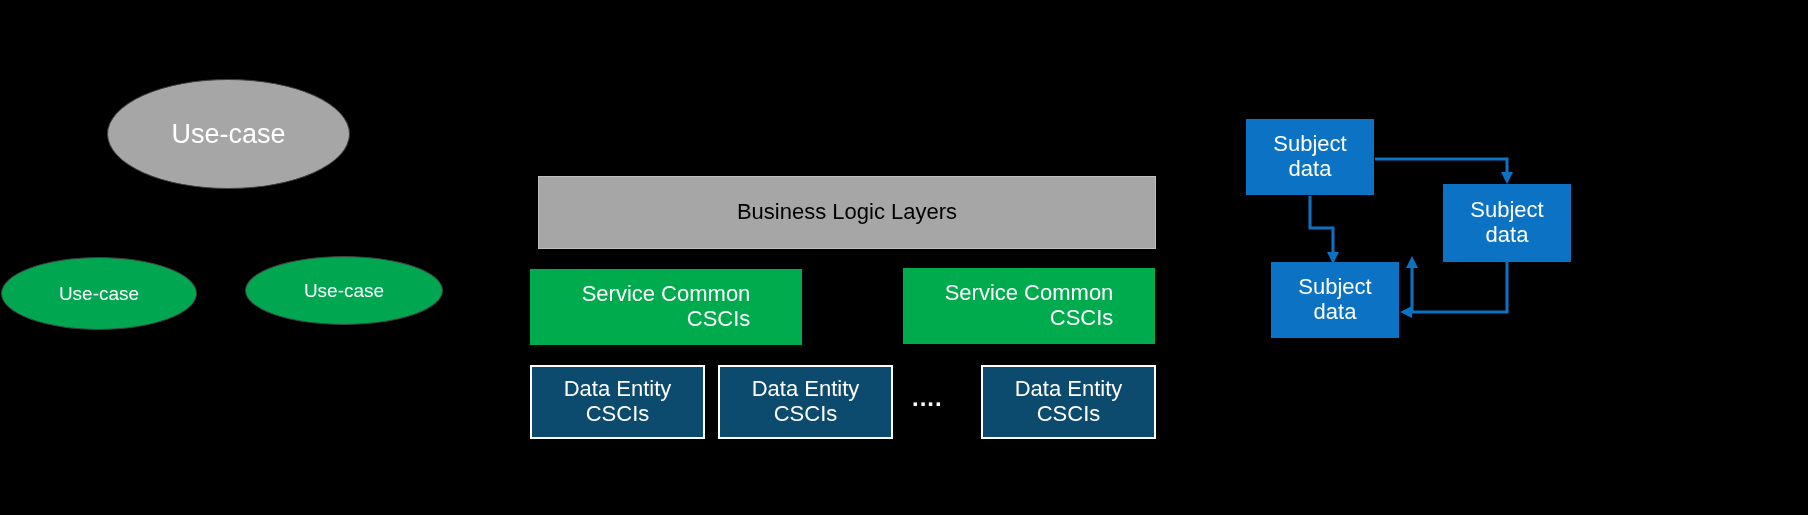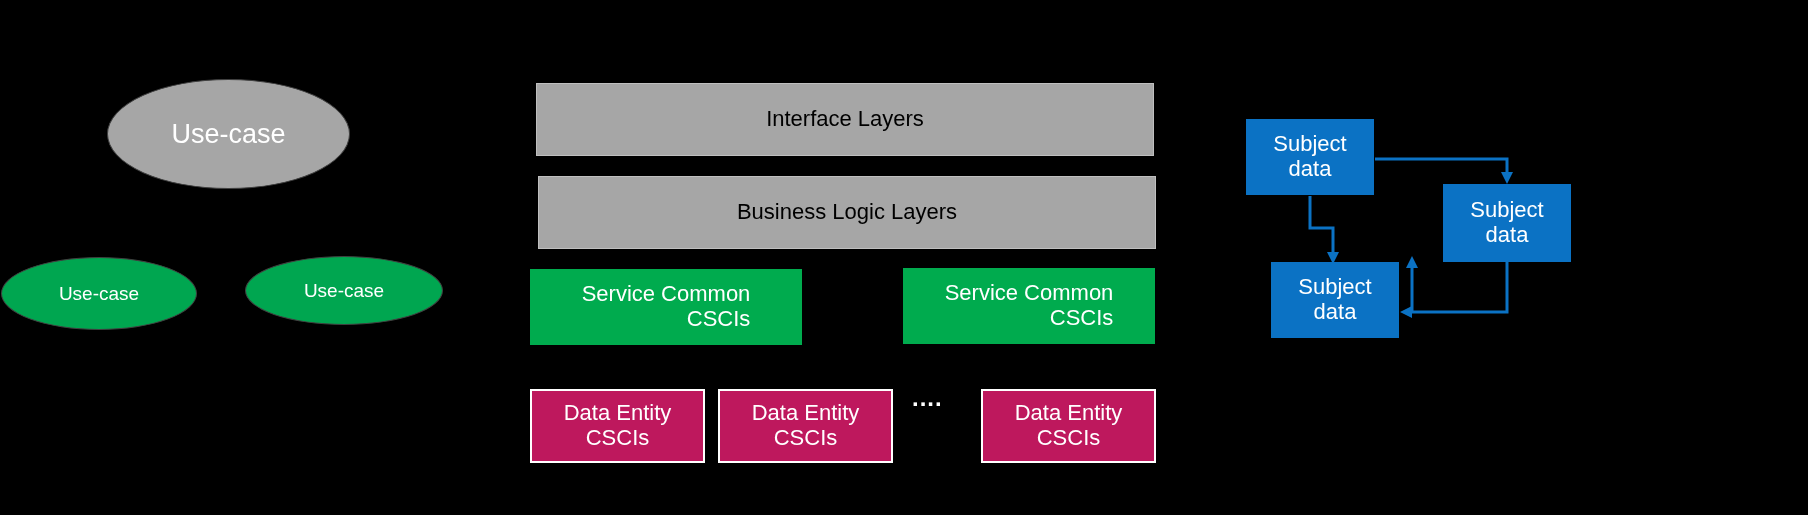--- a/index.html
+++ b/index.html
@@ -47,23 +47,22 @@
   }
 
   
   .csci-box {
     background: #00ab4e;
     text-align: right;
   }
 
   
   .entity-box {
-    background: #be185d;
+    background: #0c4a6e;
     border: 2px solid #ffffff;
-    margin-top: 24px;
   }
 
   
   .subject-box {
     background: #0b72c4;
     justify-content: center;
   }
 
   
   .dots {
@@ -93,23 +92,20 @@
   </div>
 
   <div class="node ellipse ellipse-green" style="left:1px; top:257px; width:196px; height:73px; font-size:19px;">
     <span>Use-case</span>
   </div>
 
   <div class="node ellipse ellipse-green" style="left:245px; top:256px; width:198px; height:69px; font-size:19px;">
     <span>Use-case</span>
   </div>
 
-  <div class="node layer-bar" style="left:536px; top:83px; width:618px; height:73px; font-size:22px;">
-    <span>Interface Layers</span>
-  </div>
 
   <div class="node layer-bar" style="left:538px; top:176px; width:618px; height:73px; font-size:22px;">
     <span>Business Logic Layers</span>
   </div>
 
   <div class="node csci-box" style="left:530px; top:269px; width:272px; height:76px; font-size:22px;">
     <span>Service Common
 CSCIs</span>
   </div>
 

